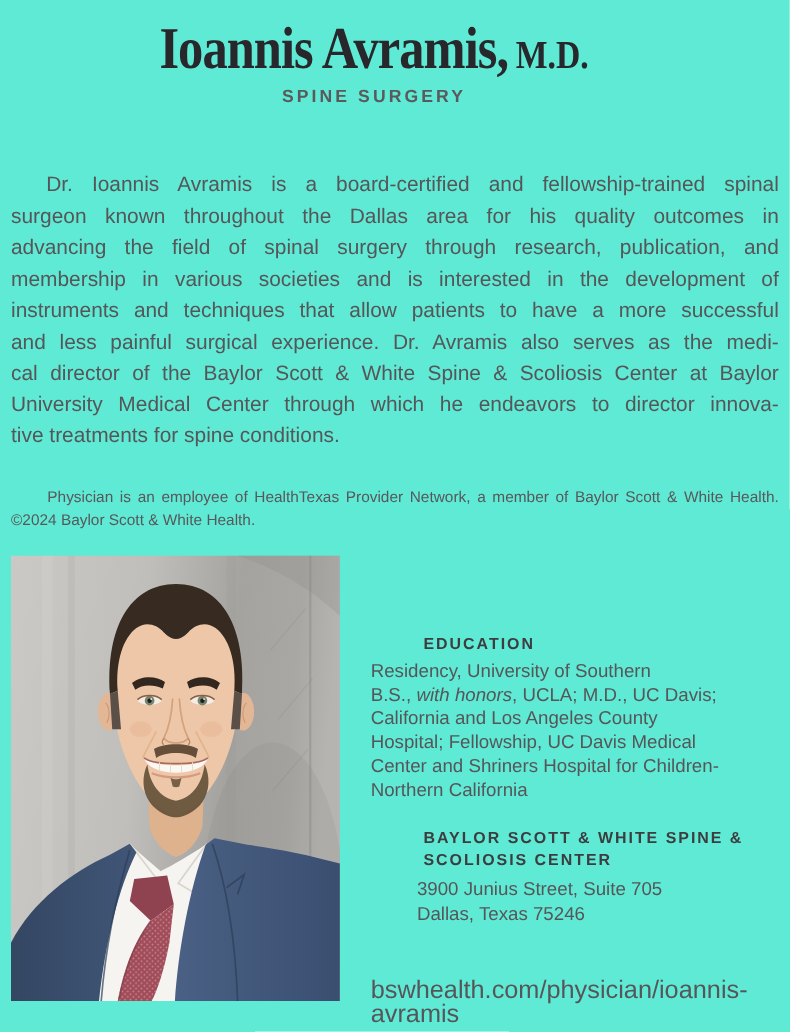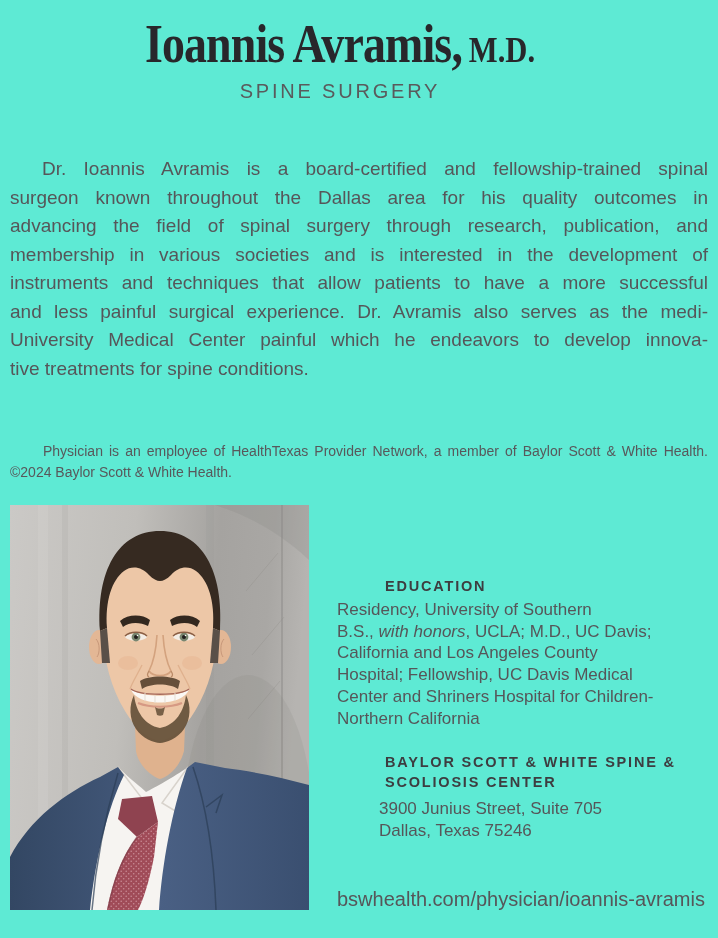--- a/index.html
+++ b/index.html
@@ -9,21 +9,21 @@
   }
   
   .header{position:absolute;top:16px;left:10px;width:660px;text-align:center;}
   .title{
     font-family:"Liberation Serif", serif;font-weight:bold;color:#28272b;
     font-size:54px;line-height:56px;letter-spacing:-1px;white-space:nowrap;
     transform:scaleX(0.85);transform-origin:50% 50%;
   }
   .title .suffix{font-size:36px;letter-spacing:0;margin-left:8px;}
   .subtitle{
-    margin-top:2px;font-size:20px;font-weight:normal;letter-spacing:2.8px;
+    margin-top:2px;font-size:16px;font-weight:bold;letter-spacing:2.8px;
     color:#5a5a5c;
   }
   
   .bio{position:absolute;top:143px;left:10px;width:698px;
        font-size:19px;line-height:28.5px;color:#565659;}
   .bio-line{text-align:justify;text-align-last:justify;}
   .bio-line.first{text-indent:32px;margin-top:12px;}
   .bio-line.last{text-align-last:left;}
   
   .disclaimer{position:absolute;top:441px;left:10px;width:698px;
@@ -34,42 +34,43 @@
   .photo svg{display:block;}
   
   .heading{font-size:14.5px;font-weight:bold;letter-spacing:1.8px;
            color:#3d3d40;line-height:19.5px;margin-left:48px;}
   .colblock{position:absolute;left:337px;width:371px;}
   .edu-heading{top:577px;}
   .edu-body{top:599px;font-size:17px;line-height:21.7px;color:#565659;}
   .edu-body .italic{font-style:italic;}
   .practice-heading{top:753px;}
   .practice-address{top:798px;font-size:17px;line-height:21.7px;color:#565659;margin-left:42px;}
-  .website{top:889px;font-size:20px;line-height:21.7px;color:#565659;}
+  .website{top:889px;font-size:23px;line-height:21.7px;color:#565659;}
 </style>
 </head>
 <body>
 
 <div class="page">
 
   <div class="header">
     <div class="title">
       <span>Ioannis Avramis,</span><span class="suffix">M.D.</span>
     </div>
     <div class="subtitle">SPINE SURGERY</div>
   </div>
 
   <div class="bio">
     <div class="bio-line first">Dr. Ioannis Avramis is a board-certified and fellowship-trained spinal</div>
     <div class="bio-line">surgeon known throughout the Dallas area for his quality outcomes in</div>
     <div class="bio-line">advancing the field of spinal surgery through research, publication, and</div>
     <div class="bio-line">membership in various societies and is interested in the development of</div>
     <div class="bio-line">instruments and techniques that allow patients to have a more successful</div>
     <div class="bio-line">and less painful surgical experience. Dr. Avramis also serves as the medi-</div>
-    <div class="bio-line">University Medical Center painful which he endeavors to develop innova-</div>
+    <div class="bio-line">cal director of the Baylor Scott &amp; White Spine &amp; Scoliosis Center at Baylor</div>
+    <div class="bio-line">University Medical Center through which he endeavors to director innova-</div>
     <div class="bio-line last">tive treatments for spine conditions.</div>
   </div>
 
   <div class="disclaimer">
     <div class="d1">Physician is an employee of HealthTexas Provider Network, a member of Baylor Scott &amp; White Health.</div>
     <div class="d2">©2024 Baylor Scott &amp; White Health.</div>
   </div>
 
   <div class="photo">
     <svg viewBox="0 0 299 405" width="299" height="405" role="img">

